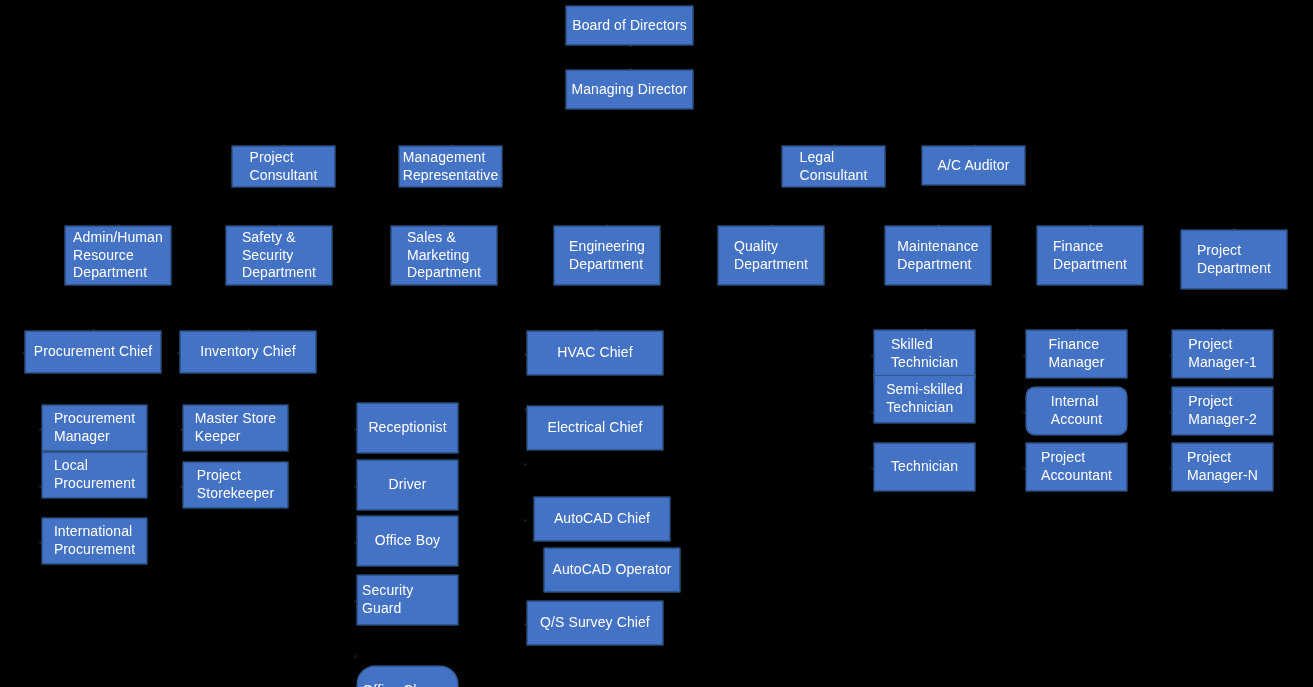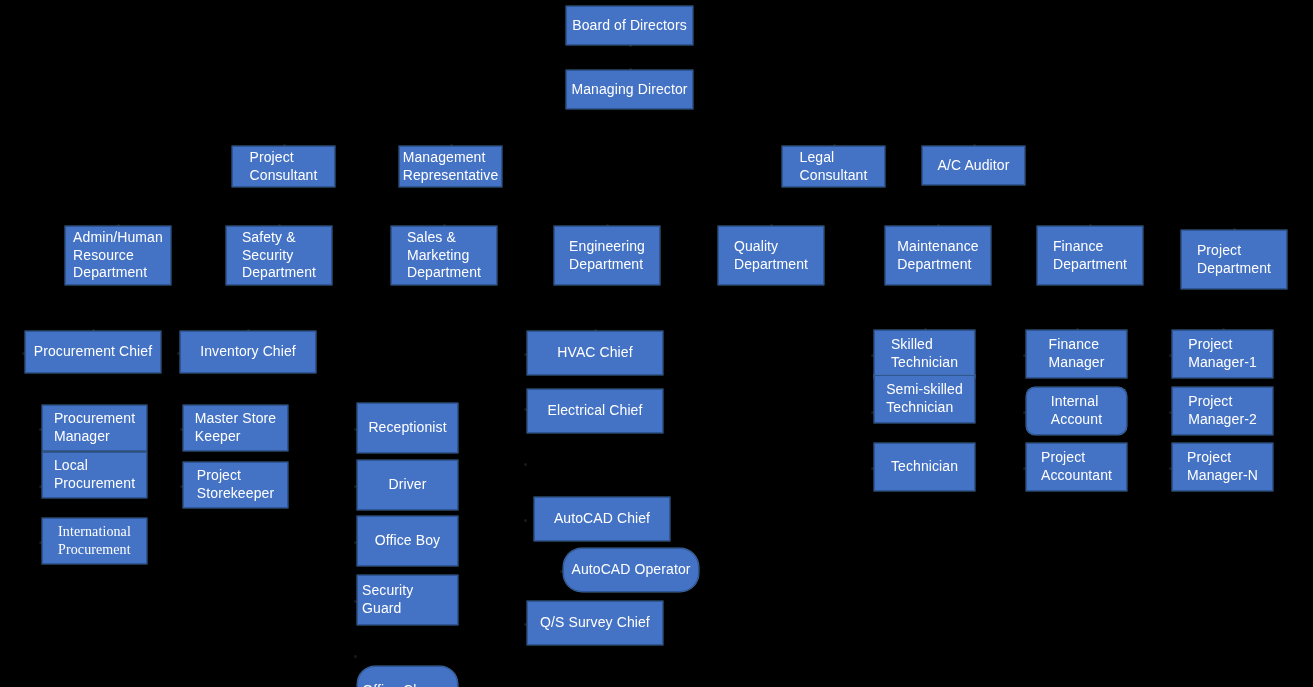--- a/index.html
+++ b/index.html
@@ -122,35 +122,35 @@
     <div class="node" style="left: 1037px; top: 226px; width: 106px; height: 59px;">Finance
 Department</div>
     <div class="node" style="left: 1181px; top: 230px; width: 106px; height: 59px;">Project
 Department</div>
     <div class="node" style="left: 25px; top: 331px; width: 136px; height: 42px;">Procurement Chief</div>
     <div class="node" style="left: 180px; top: 331px; width: 136px; height: 42px;">Inventory Chief</div>
     <div class="node" style="left: 42px; top: 405px; width: 105px; height: 46px;">Procurement
 Manager</div>
     <div class="node" style="left: 42px; top: 452px; width: 105px; height: 46px;">Local
 Procurement</div>
-    <div class="node" style="left: 42px; top: 518px; width: 105px; height: 46px; font-family: Liberation Serif, serif;">International
+    <div class="node" style="left: 42px; top: 518px; width: 105px; height: 46px;">International
 Procurement</div>
     <div class="node" style="left: 183px; top: 405px; width: 105px; height: 46px;">Master Store
 Keeper</div>
     <div class="node" style="left: 183px; top: 462px; width: 105px; height: 46px;">Project
 Storekeeper</div>
     <div class="node" style="left: 357px; top: 403px; width: 101px; height: 50px;">Receptionist</div>
     <div class="node" style="left: 357px; top: 460px; width: 101px; height: 50px;">Driver</div>
     <div class="node" style="left: 357px; top: 516px; width: 101px; height: 50px;">Office Boy</div>
     <div class="node" style="left: 357px; top: 575px; width: 101px; height: 50px;">Security Guard</div>
     <div class="node" style="left: 357px; top: 666px; width: 101px; height: 50px; border-radius: 18px;">Office Cleaner</div>
     <div class="node" style="left: 527px; top: 331px; width: 136px; height: 44px;">HVAC Chief</div>
-    <div class="node" style="left: 527px; top: 389px; width: 136px; height: 44px;">Electrical Chief</div>
+    <div class="node" style="left: 527px; top: 406px; width: 136px; height: 44px;">Electrical Chief</div>
     <div class="node" style="left: 534px; top: 497px; width: 136px; height: 44px;">AutoCAD Chief</div>
-    <div class="node" style="left: 563px; top: 548px; width: 136px; height: 44px; border-radius: 19px;">AutoCAD Operator</div>
+    <div class="node" style="left: 544px; top: 548px; width: 136px; height: 44px;">AutoCAD Operator</div>
     <div class="node" style="left: 527px; top: 601px; width: 136px; height: 44px;">Q/S Survey Chief</div>
     <div class="node" style="left: 874px; top: 330px; width: 101px; height: 48px;">Skilled
 Technician</div>
     <div class="node" style="left: 874px; top: 375px; width: 101px; height: 48px;">Semi-skilled
 Technician</div>
     <div class="node" style="left: 874px; top: 443px; width: 101px; height: 48px;">Technician</div>
     <div class="node" style="left: 1026px; top: 330px; width: 101px; height: 48px;">Finance
 Manager</div>
     <div class="node" style="left: 1026px; top: 387px; width: 101px; height: 48px; border-radius: 9px;">Internal
 Account</div>

